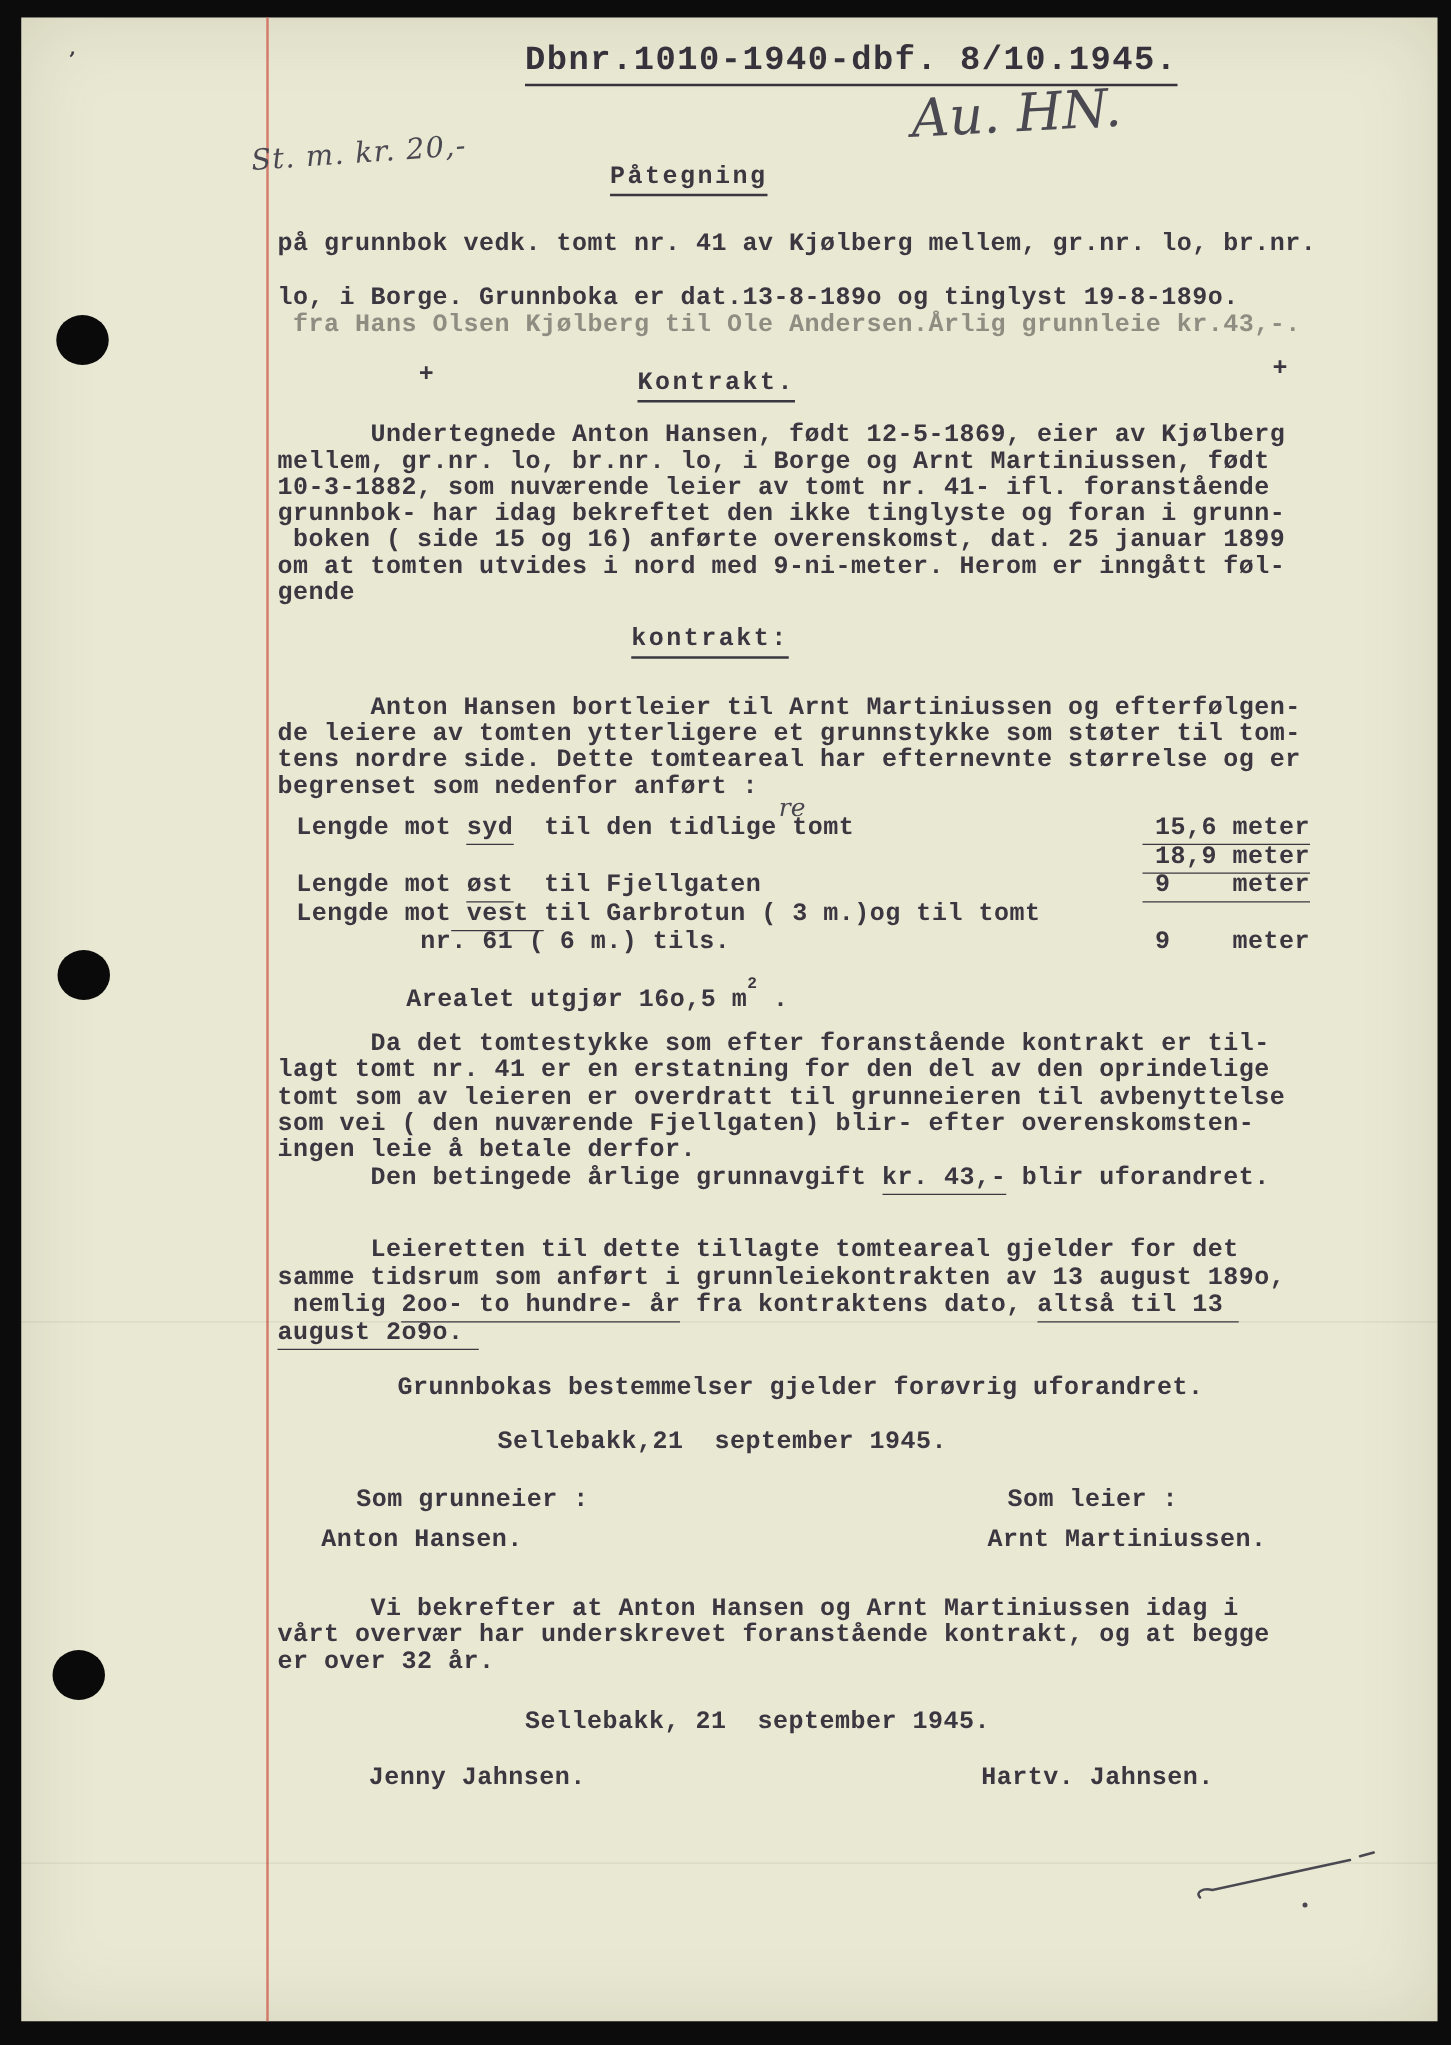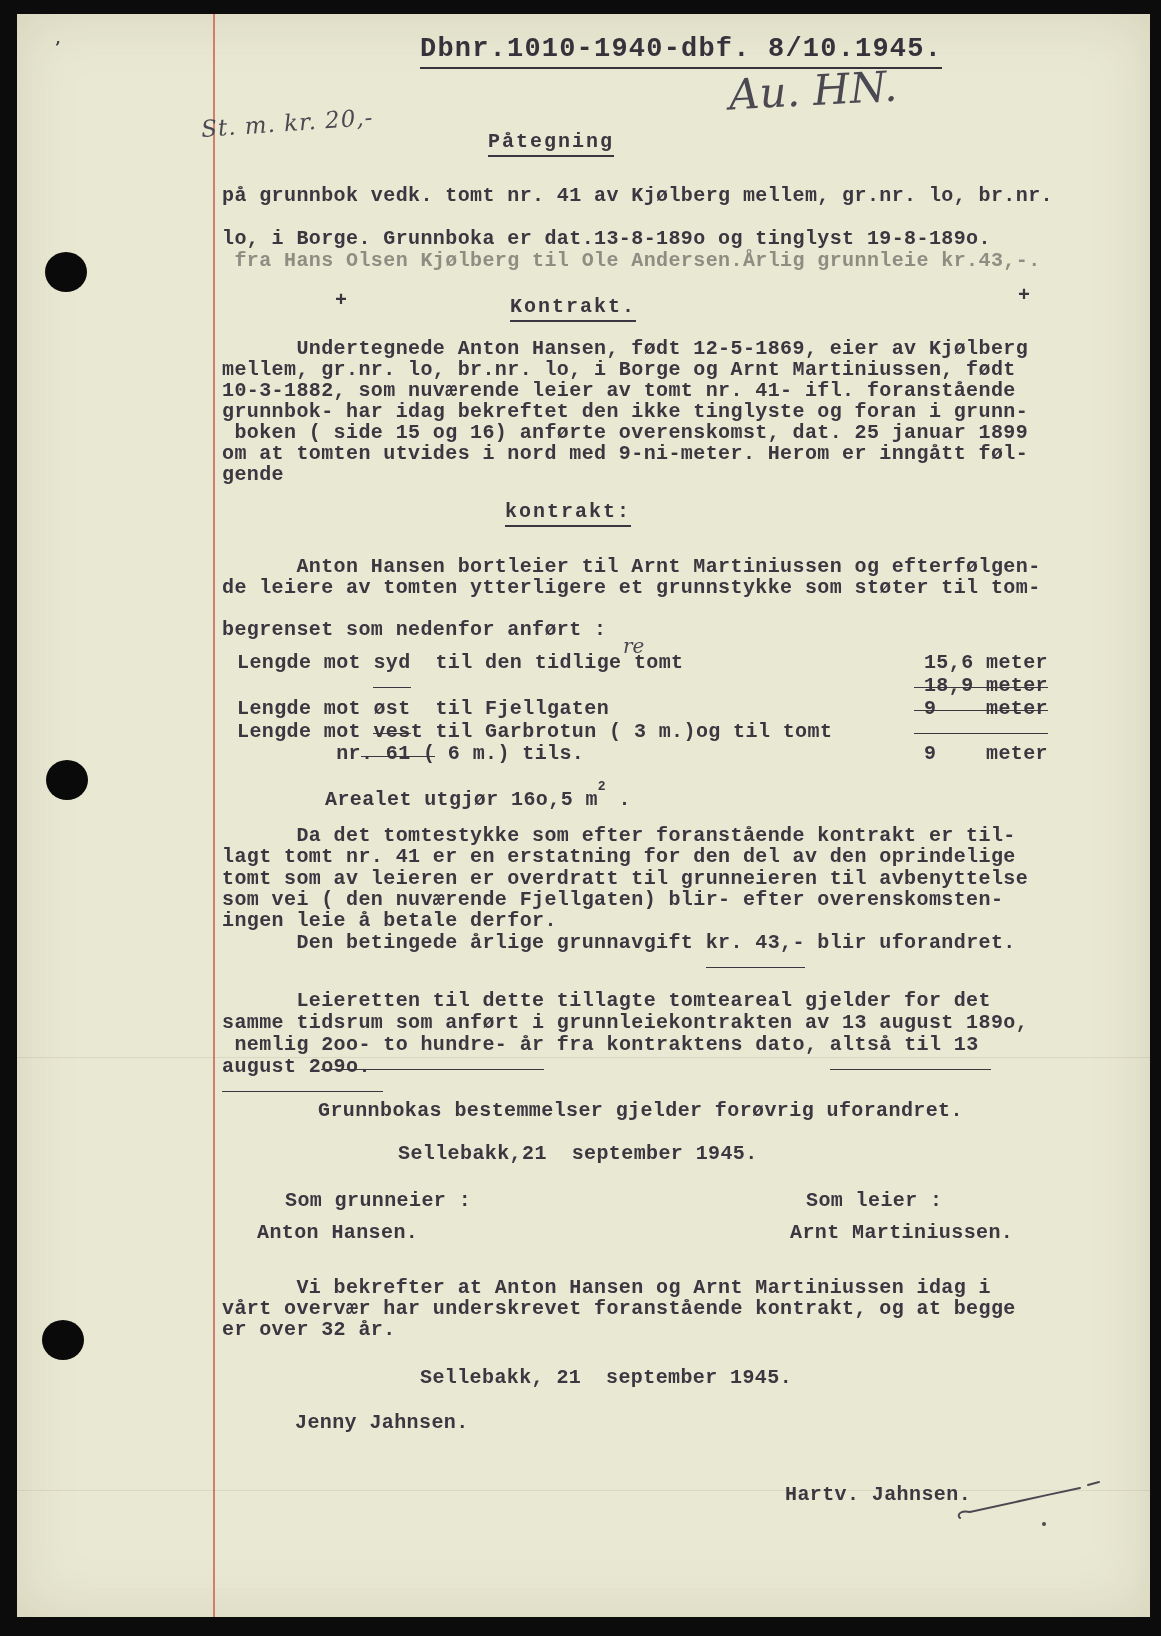--- a/index.html
+++ b/index.html
@@ -25,21 +25,21 @@
     position:absolute; width:42px; height:40px; border-radius:50%;
     background:#0a0a0a;
   }
   .tl {
     position:absolute; white-space:pre;
     font:bold 20px/21.5px "Liberation Mono","DejaVu Sans Mono",monospace;
     letter-spacing:0.4px; color:#3a3740;
   }
   .faint { color:#8f8d82; }
   .hd { border-bottom:2px solid #3a3740; padding-bottom:2px; letter-spacing:2px; }
-  .u { border-bottom:1.7px solid currentColor; padding-bottom:13px; }
+  .u { border-bottom:1.7px solid currentColor; padding-bottom:1px; }
   .stamp {
     position:absolute; white-space:pre;
     font:bold 27px/30px "Liberation Mono","DejaVu Sans Mono",monospace;
     letter-spacing:1.2px; color:#35323b;
     border-bottom:2.5px solid #35323b; padding-bottom:3px;
   }
   .hw {
     position:absolute; white-space:pre;
     font-family:"DejaVu Serif",serif; font-style:italic;
     color:#4a4850;
@@ -87,20 +87,21 @@
     <div class="tl" style="left:205px;top:345px">mellem, gr.nr. lo, br.nr. lo, i Borge og Arnt Martiniussen, født</div>
     <div class="tl" style="left:205px;top:366px">10-3-1882, som nuværende leier av tomt nr. 41- ifl. foranstående</div>
     <div class="tl" style="left:205px;top:387px">grunnbok- har idag bekreftet den ikke tinglyste og foran i grunn-</div>
     <div class="tl" style="left:205px;top:408px"> boken ( side 15 og 16) anførte overenskomst, dat. 25 januar 1899</div>
     <div class="tl" style="left:205px;top:429px">om at tomten utvides i nord med 9-ni-meter. Herom er inngått føl-</div>
     <div class="tl" style="left:205px;top:450px">gende</div>
 
     <div class="tl hd" style="left:488px;top:487px">kontrakt:</div>
     <div class="tl" style="left:205px;top:542px">      Anton Hansen bortleier til Arnt Martiniussen og efterfølgen-</div>
     <div class="tl" style="left:205px;top:563px">de leiere av tomten ytterligere et grunnstykke som støter til tom-</div>
+    <div class="tl" style="left:205px;top:584px">tens nordre side. Dette tomteareal har efternevnte størrelse og er</div>
     <div class="tl" style="left:205px;top:605px">begrenset som nedenfor anført :</div>
 
     <div class="tl" style="left:220px;top:638px"><span>Lengde mot </span><span class="u">syd</span><span>  til den tidlige</span><span> tomt</span></div>
     <div class="hw hw-ins" style="left:606px;top:620px">re</div>
     <div class="val u" style="left:897px;top:638px">15,6 meter</div>
 
     <div class="val u" style="left:897px;top:661px">18,9 meter</div>
 
     <div class="tl" style="left:220px;top:684px"><span>Lengde mot </span><span class="u">øst</span><span>  til Fjellgaten</span></div>
     <div class="val u" style="left:897px;top:684px">9    meter</div>
@@ -129,21 +130,21 @@
     <div class="tl" style="left:268px;top:1176px">Som grunneier :</div>
     <div class="tl" style="left:789px;top:1176px">Som leier :</div>
     <div class="tl" style="left:240px;top:1208px">Anton Hansen.</div>
     <div class="tl" style="left:773px;top:1208px">Arnt Martiniussen.</div>
 
     <div class="tl" style="left:205px;top:1263px">      Vi bekrefter at Anton Hansen og Arnt Martiniussen idag i</div>
     <div class="tl" style="left:205px;top:1284px">vårt overvær har underskrevet foranstående kontrakt, og at begge</div>
     <div class="tl" style="left:205px;top:1305px">er over 32 år.</div>
     <div class="tl" style="left:403px;top:1353px">Sellebakk, 21  september 1945.</div>
     <div class="tl" style="left:278px;top:1398px">Jenny Jahnsen.</div>
-    <div class="tl" style="left:768px;top:1470px">Hartv. Jahnsen.</div>
+    <div class="tl" style="left:768px;top:1398px">Hartv. Jahnsen.</div>
 
     <svg class="flourish" style="left:935px;top:1462px" width="170" height="60" viewBox="0 0 170 60">
       <path d="M8,42 C4,38 10,34 18,36 C45,30 90,20 128,12" fill="none" stroke="#4a4850" stroke-width="2" stroke-linecap="round"></path>
       <path d="M136,9 L147,6" fill="none" stroke="#4a4850" stroke-width="2" stroke-linecap="round"></path>
       <circle cx="92" cy="48" r="2" fill="#4a4850"></circle>
     </svg>
 
   </div>
 </div>
 

